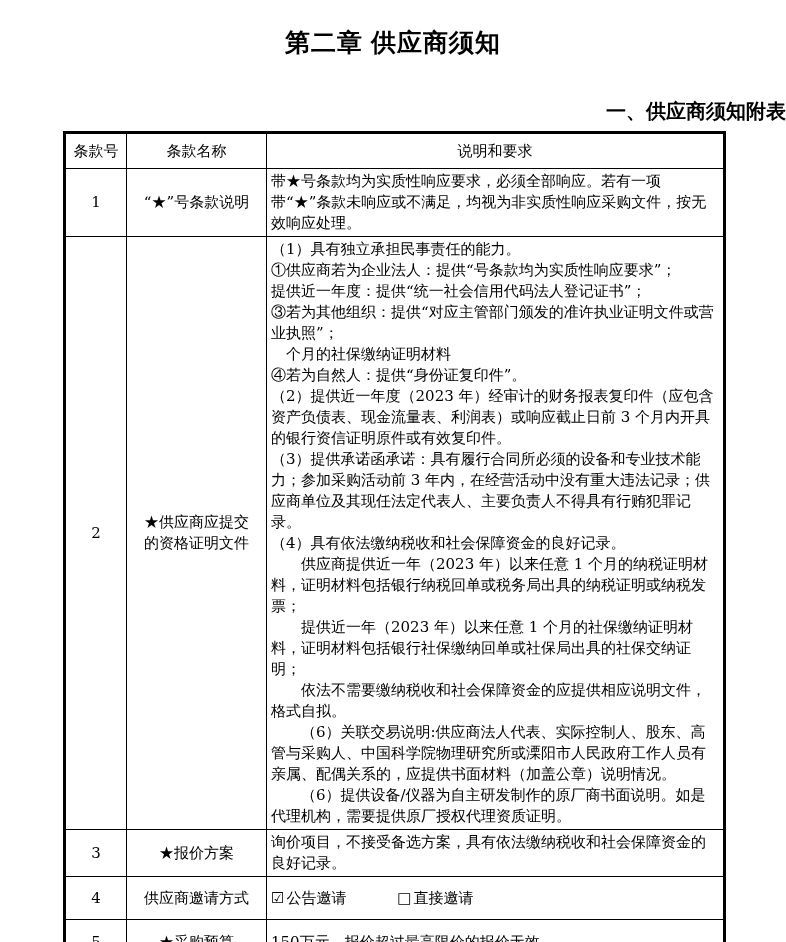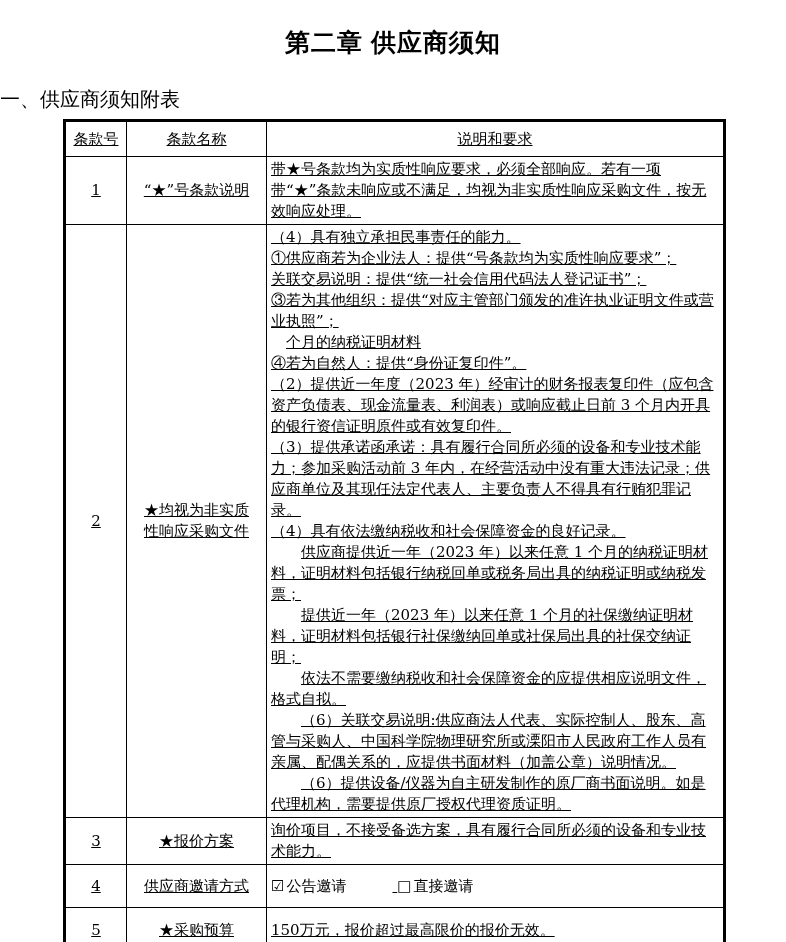--- a/index.html
+++ b/index.html
@@ -12,42 +12,41 @@
   .page-title {
     text-align:center;
     font-family:"Liberation Sans","DejaVu Sans",sans-serif;
     font-weight:bold;
     font-size:25px;
     letter-spacing:1px;
     padding-top:26px;
     line-height:32px;
   }
   .page-subtitle {
-    text-align:left;
+    text-align:right;
     font-family:"Liberation Sans","DejaVu Sans",sans-serif;
-    font-weight:normal;
+    font-weight:bold;
     font-size:20px;
-    margin-top:28px;
+    margin-top:40px;
     line-height:26px;
   }
   table.notice {
     table-layout:fixed;
     border-collapse:collapse;
     width:660px;
     margin:7px 0 0 63px;
     border:3px solid #000;
   }
   .notice th, .notice td {
     border:1.5px solid #000;
     font-size:15px;
     line-height:21px;
     vertical-align:middle;
     padding:2px 4px;
     word-break:break-all;
-    text-decoration:underline;
   }
   .notice th {
     font-weight:normal;
     height:30px;
     text-align:center;
   }
   td.c-no   { text-align:center; }
   td.c-name { text-align:center; padding:2px 10px; }
   td.c-desc { text-align:left; }
   tr.h-r1 td { height:50px; }
@@ -81,42 +80,42 @@
     </tr>
   </thead>
   <tbody>
     <tr class="h-r1">
       <td class="c-no">1</td>
       <td class="c-name">“★”号条款说明</td>
       <td class="c-desc">带★号条款均为实质性响应要求，必须全部响应。若有一项带“★”条款未响应或不满足，均视为非实质性响应采购文件，按无效响应处理。</td>
     </tr>
     <tr>
       <td class="c-no">2</td>
-      <td class="c-name">★均视为非实质性响应采购文件</td>
+      <td class="c-name">★供应商应提交的资格证明文件</td>
       <td class="c-desc">
-        <p class="para">（4）具有独立承担民事责任的能力。</p>
+        <p class="para">（1）具有独立承担民事责任的能力。</p>
         <p class="para">①供应商若为企业法人：提供“号条款均为实质性响应要求”；</p>
-        <p class="para">关联交易说明：提供“统一社会信用代码法人登记证书”；</p>
+        <p class="para">提供近一年度：提供“统一社会信用代码法人登记证书”；</p>
         <p class="para">③若为其他组织：提供“对应主管部门颁发的准许执业证明文件或营业执照”；</p>
-        <p class="para ind1">个月的纳税证明材料</p>
+        <p class="para ind1">个月的社保缴纳证明材料</p>
         <p class="para">④若为自然人：提供“身份证复印件”。</p>
         <p class="para">（2）提供近一年度（2023 年）经审计的财务报表复印件（应包含资产负债表、现金流量表、利润表）或响应截止日前 3 个月内开具的银行资信证明原件或有效复印件。</p>
         <p class="para">（3）提供承诺函承诺：具有履行合同所必须的设备和专业技术能力；参加采购活动前 3 年内，在经营活动中没有重大违法记录；供应商单位及其现任法定代表人、主要负责人不得具有行贿犯罪记录。</p>
         <p class="para">（4）具有依法缴纳税收和社会保障资金的良好记录。</p>
         <p class="para ind2">供应商提供近一年（2023 年）以来任意 1 个月的纳税证明材料，证明材料包括银行纳税回单或税务局出具的纳税证明或纳税发票；</p>
         <p class="para ind2">提供近一年（2023 年）以来任意 1 个月的社保缴纳证明材料，证明材料包括银行社保缴纳回单或社保局出具的社保交纳证明；</p>
         <p class="para ind2">依法不需要缴纳税收和社会保障资金的应提供相应说明文件，格式自拟。</p>
         <p class="para ind2">（6）关联交易说明:供应商法人代表、实际控制人、股东、高管与采购人、中国科学院物理研究所或溧阳市人民政府工作人员有亲属、配偶关系的，应提供书面材料（加盖公章）说明情况。</p>
         <p class="para ind2">（6）提供设备/仪器为自主研发制作的原厂商书面说明。如是代理机构，需要提供原厂授权代理资质证明。</p>
       </td>
     </tr>
     <tr class="h-r3">
       <td class="c-no">3</td>
       <td class="c-name">★报价方案</td>
-      <td class="c-desc">询价项目，不接受备选方案，具有履行合同所必须的设备和专业技术能力。</td>
+      <td class="c-desc">询价项目，不接受备选方案，具有依法缴纳税收和社会保障资金的良好记录。</td>
     </tr>
     <tr class="h-r4">
       <td class="c-no">4</td>
       <td class="c-name">供应商邀请方式</td>
       <td class="c-desc">
         <span class="opt"><span class="box">☑</span><span>公告邀请</span></span>
         <span class="opt"><span class="box">□</span><span>直接邀请</span></span>
       </td>
     </tr>
     <tr class="h-r5">

